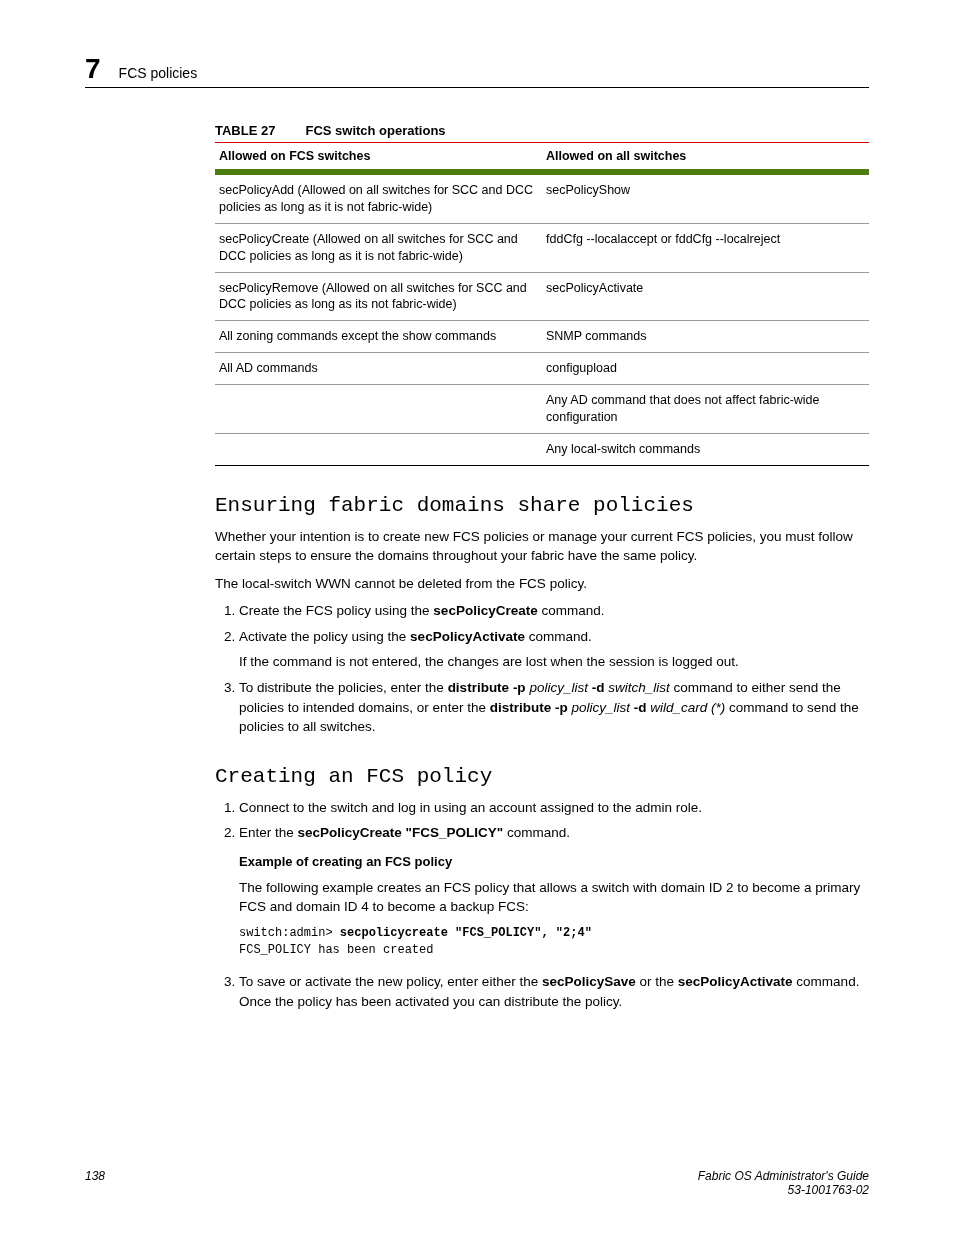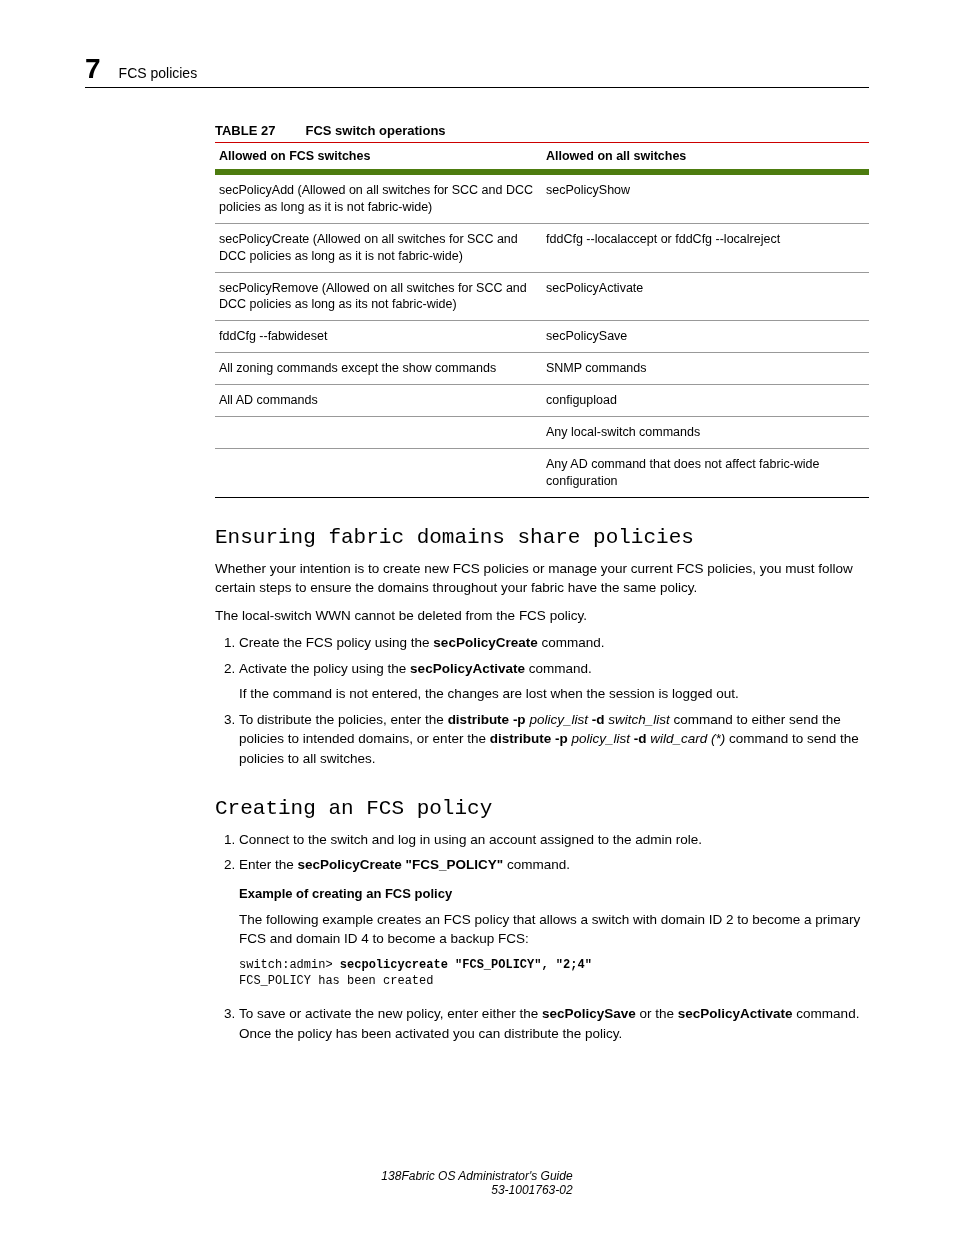--- a/index.html
+++ b/index.html
@@ -82,21 +82,21 @@
     white-space: pre;
     line-height: 1.4;
   }
   pre.code .cb { font-weight: bold; }
   .footer {
     position: absolute;
     bottom: 38px;
     left: 85px;
     right: 85px;
     display: flex;
-    justify-content: center;
+    justify-content: space-between;
     font-style: italic;
     font-size: 12px;
   }
   .footer .right { text-align: right; }
 </style>
 </head>
 <body>
 
 <div class="page">
   <div class="header-row">
@@ -123,38 +123,34 @@
           </tr>
         <tr>
             <td>secPolicyCreate (Allowed on all switches for SCC and DCC policies as long as it is not fabric-wide)</td>
             <td>fddCfg --localaccept or fddCfg --localreject</td>
           </tr>
         <tr>
             <td>secPolicyRemove (Allowed on all switches for SCC and DCC policies as long as its not fabric-wide)</td>
             <td>secPolicyActivate</td>
           </tr>
         <tr>
-            <td>fddCfg --fabwideset</td>
-            <td>secPolicySave</td>
-          </tr>
-        <tr>
             <td>All zoning commands except the show commands</td>
             <td>SNMP commands</td>
           </tr>
         <tr>
             <td>All AD commands</td>
             <td>configupload</td>
           </tr>
         <tr>
             <td></td>
-            <td>Any local-switch commands</td>
+            <td>Any AD command that does not affect fabric-wide configuration</td>
           </tr>
         <tr>
             <td></td>
-            <td>Any AD command that does not affect fabric-wide configuration</td>
+            <td>Any local-switch commands</td>
           </tr>
       </tbody>
     </table>
 
     <h2 class="sec">Ensuring fabric domains share policies</h2>
     <p>Whether your intention is to create new FCS policies or manage your current FCS policies, you must follow certain steps to ensure the domains throughout your fabric have the same policy.</p>
     <p>The local-switch WWN cannot be deleted from the FCS policy.</p>
     <ol>
       <li><span>Create the FCS policy using the </span><span class="b">secPolicyCreate</span><span> command.</span></li>
       <li><span>Activate the policy using the </span><span class="b">secPolicyActivate</span><span> command.</span>

